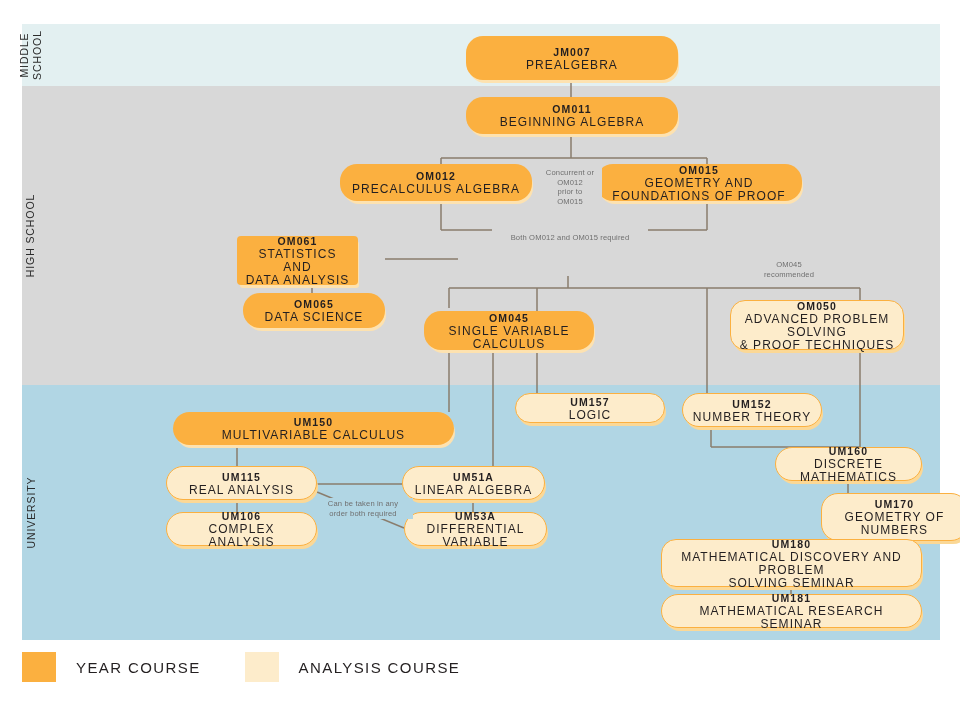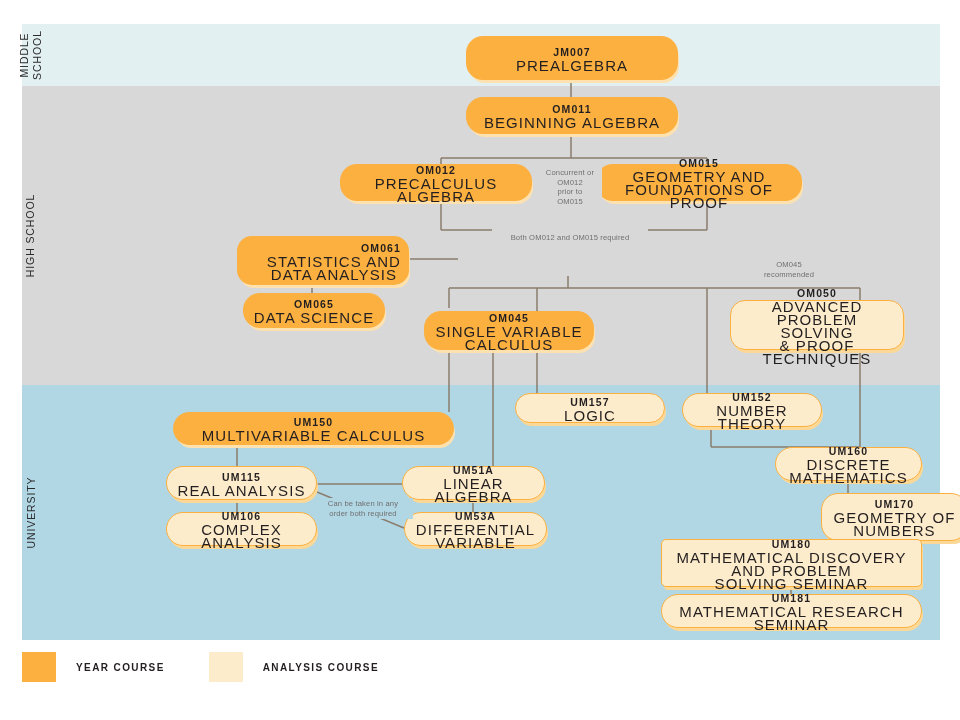--- a/index.html
+++ b/index.html
@@ -33,40 +33,40 @@
   .node{
     position:absolute;box-sizing:border-box;
     border-radius:17px;
     display:flex;flex-direction:column;
     align-items:center;justify-content:center;
     text-align:center;color:#231f20;
     padding:3px 8px;
     z-index:4;
   }
   .node .code{font-size:10.5px;font-weight:700;letter-spacing:1.1px;line-height:14px;}
-  .node .ttl{font-size:15px;font-weight:400;letter-spacing:1.05px;line-height:13px;}
+  .node .ttl{font-size:12px;font-weight:400;letter-spacing:1.05px;line-height:13px;}
   .node.year{background:#fbb040;box-shadow:2px 4px 0 -1px #fde2b0;}
   .node.sem{background:#fdeccb;border:1.2px solid #fbb040;box-shadow:2px 4px 0 -1px #fbd896;}
 
   
   .note{
     position:absolute;color:#6f6f6f;font-size:7.6px;line-height:9.6px;
     letter-spacing:.15px;text-align:center;z-index:5;
     font-family:"Liberation Sans", sans-serif;
   }
   .note.box{background:#d8d8d8;padding:8px 2px;}
   .note.boxu{background:#b1d6e4;padding:1px 2px;}
 
   
   #legend{position:absolute;left:22px;top:652px;display:flex;align-items:center;gap:0;}
   .lg-item{display:flex;align-items:center;margin-right:44px;}
   .lg-sw{width:34px;height:30px;}
   .lg-sw.year{background:#fbb040;}
   .lg-sw.sem{background:#fdeccb;}
-  .lg-tx{margin-left:20px;font-size:10px;font-weight:700;letter-spacing:1.4px;color:#231f20;}
+  .lg-tx{margin-left:20px;font-size:15px;font-weight:400;letter-spacing:1.4px;color:#231f20;}
 </style>
 </head>
 <body>
 
 <div id="stage">
 
   <div class="band ms"></div>
   <div class="band hs"></div>
   <div class="band uni"></div>
 
@@ -146,21 +146,21 @@
     <div class="code">OM012</div>
     <div class="ttl">PRECALCULUS ALGEBRA</div>
   </div>
 
   <div class="node year" style="left:596px;top:164px;width:206px;height:37px;">
     <div class="code">OM015</div>
     <div class="ttl">GEOMETRY AND FOUNDATIONS OF PROOF</div>
   </div>
 
 
-  <div class="node year" style="left:237px;top:236px;width:172px;height:49px;border-radius:15px;align-items:flex-end;">
+  <div class="node year" style="left:237px;top:236px;width:121px;height:49px;border-radius:4px;">
     <div class="code">OM061</div>
     <div class="ttl">STATISTICS AND<br>DATA ANALYSIS</div>
   </div>
 
   <div class="node year" style="left:243px;top:293px;width:142px;height:35px;">
     <div class="code">OM065</div>
     <div class="ttl">DATA SCIENCE</div>
   </div>
 
   <div class="node year" style="left:424px;top:311px;width:170px;height:39px;">
@@ -211,21 +211,21 @@
   <div class="node sem" style="left:775px;top:447px;width:147px;height:34px;">
     <div class="code">UM160</div>
     <div class="ttl">DISCRETE MATHEMATICS</div>
   </div>
 
   <div class="node sem" style="left:821px;top:493px;width:147px;height:48px;">
     <div class="code">UM170</div>
     <div class="ttl">GEOMETRY OF NUMBERS</div>
   </div>
 
-  <div class="node sem" style="left:661px;top:539px;width:261px;height:48px;border-radius:5px;">
+  <div class="node sem" style="left:661px;top:539px;width:261px;height:48px;border-radius:15px;">
     <div class="code">UM180</div>
     <div class="ttl">MATHEMATICAL DISCOVERY AND PROBLEM<br>SOLVING SEMINAR</div>
   </div>
 
   <div class="node sem" style="left:661px;top:594px;width:261px;height:34px;">
     <div class="code">UM181</div>
     <div class="ttl">MATHEMATICAL RESEARCH SEMINAR</div>
   </div>
 
   <div class="note box" style="left:538px;top:160px;width:60px;">Concurrent or<br>OM012<br>prior to<br>OM015</div>

